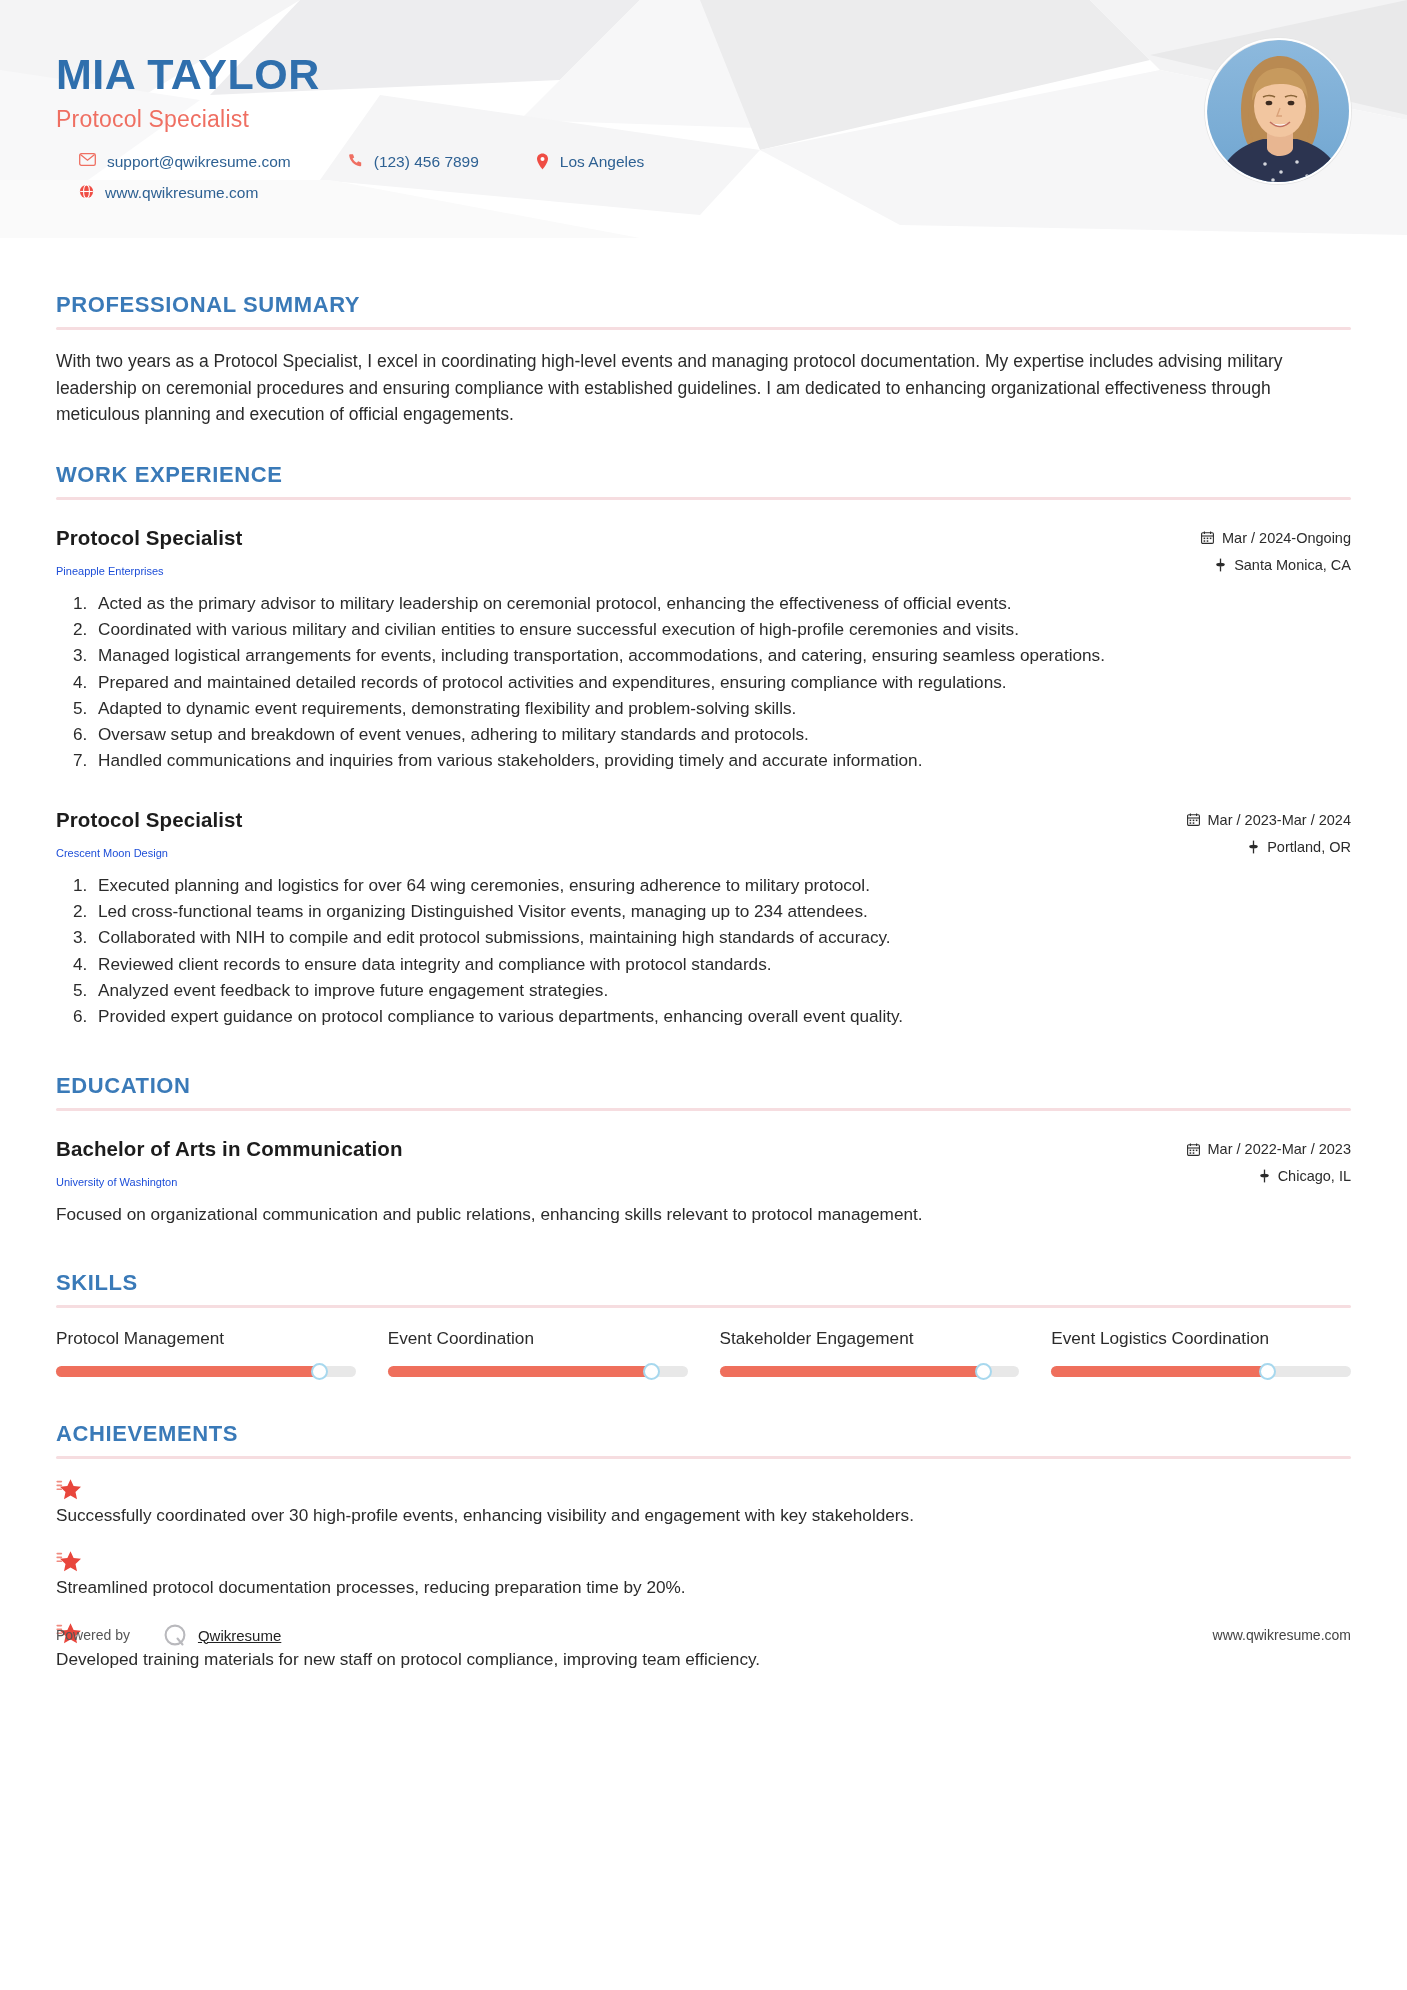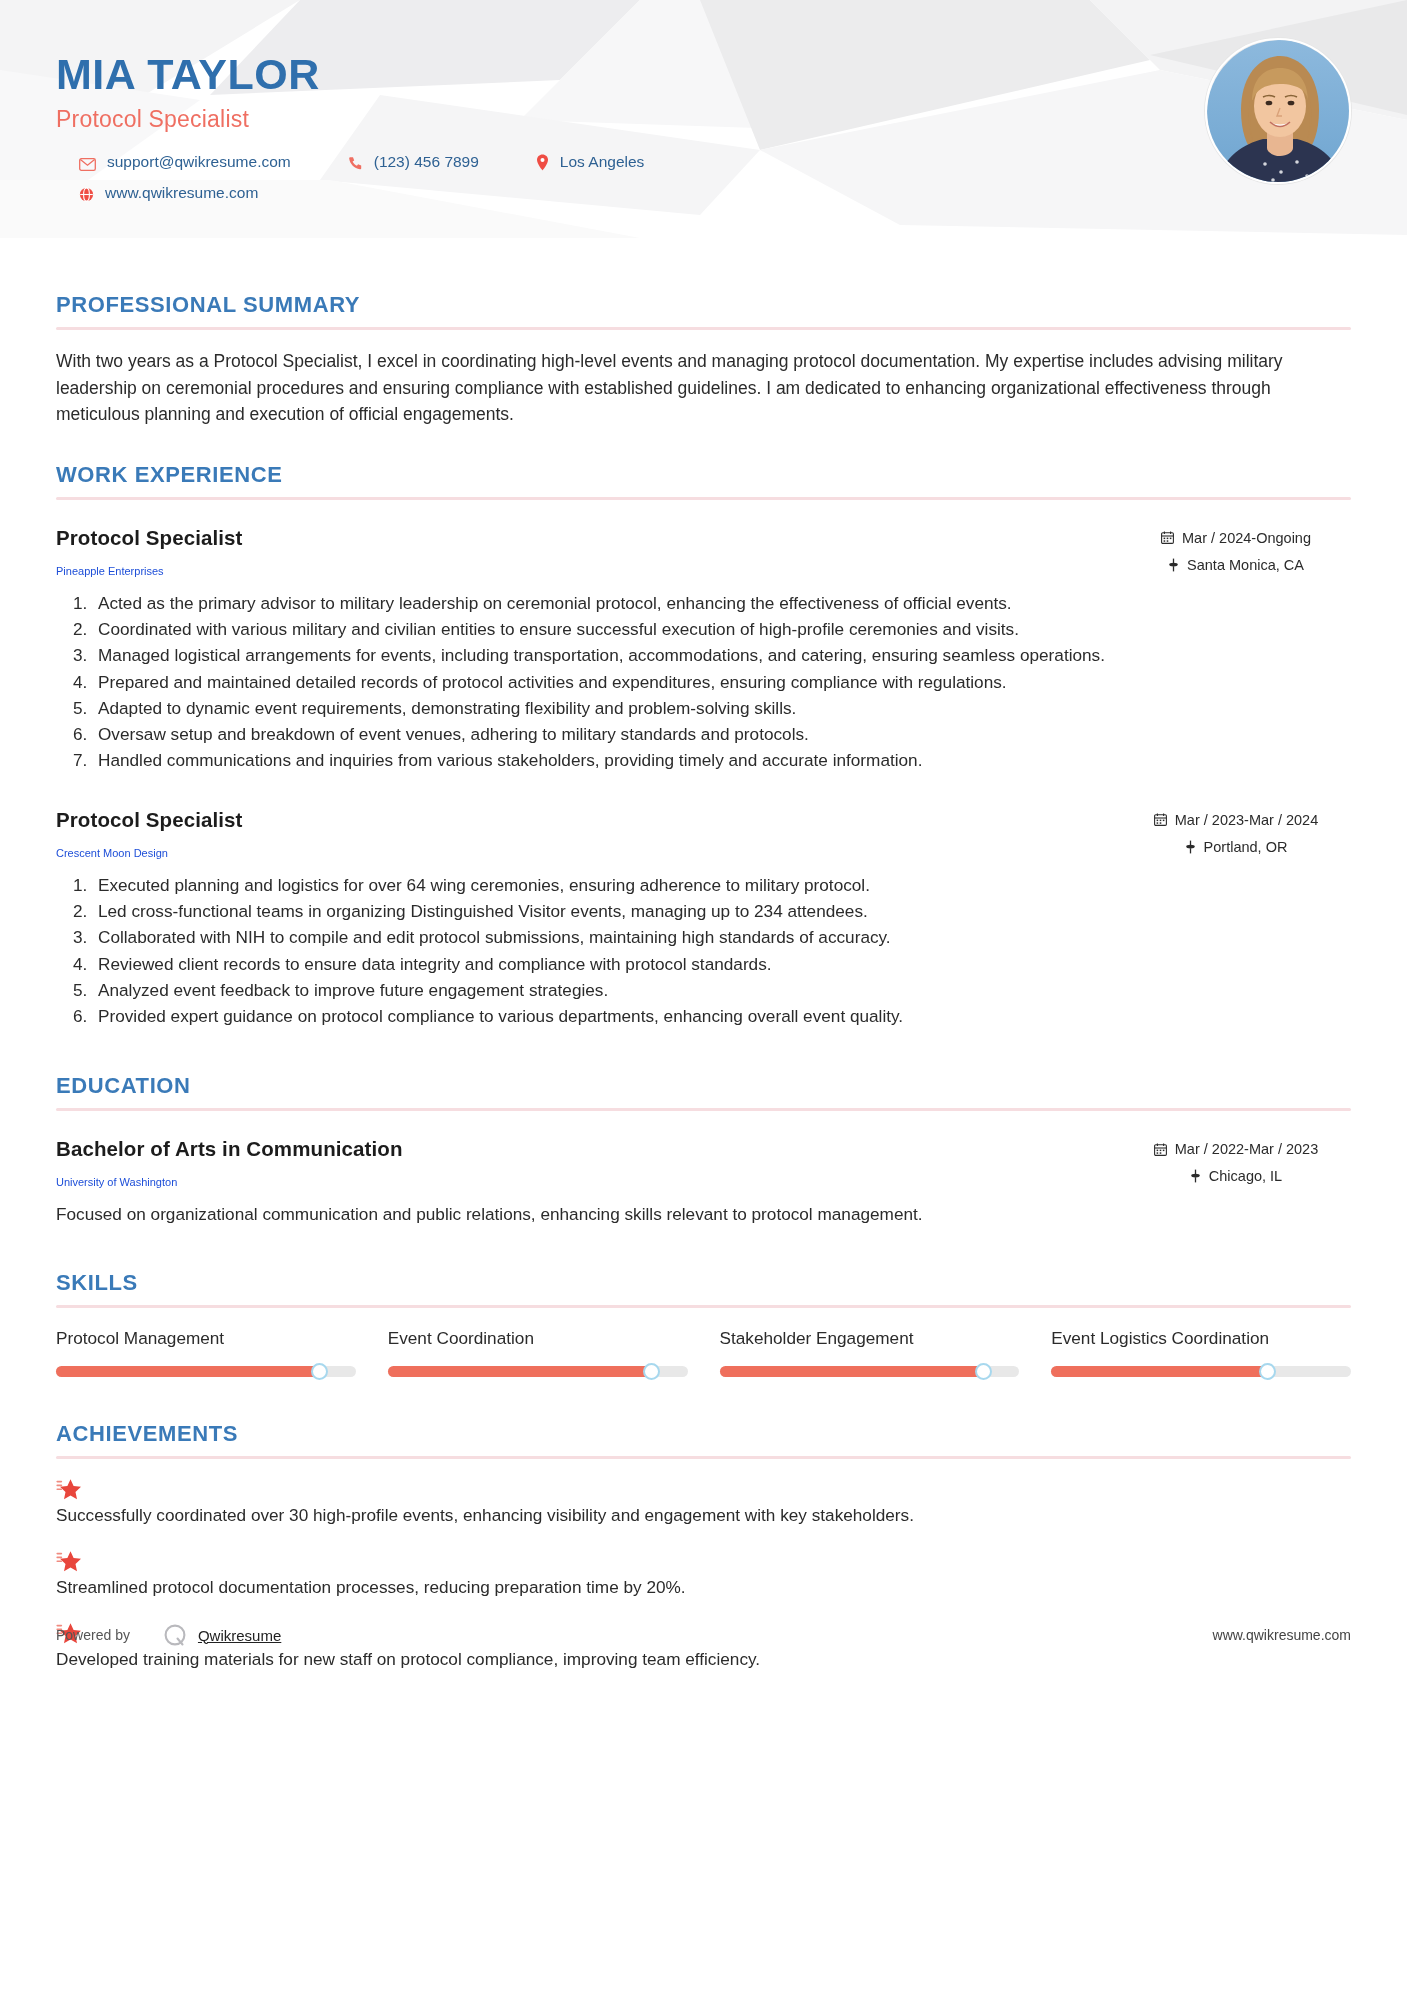--- a/index.html
+++ b/index.html
@@ -51,21 +51,21 @@
   .contact-line {
     display: flex;
     align-items: center;
     font-size: 15.5px;
     color: #2e6193;
     margin-bottom: 13px;
     flex-wrap: nowrap;
   }
   .contact-item {
     display: flex;
-    align-items: flex-end;
+    align-items: flex-start;
     margin-right: 34px;
     white-space: nowrap;
     padding-left: 23px;
   }
   .contact-item .ci { margin-right: 11px; display:flex; align-items:center; }
   .contact-item .ctext { color: #2e6193; }
 
   
   .photo {
     position: absolute;
@@ -128,21 +128,21 @@
     flex: 0 0 auto;
     text-align: right;
     padding-top: 4px;
     min-width: 230px;
   }
   .meta-line {
     font-size: 14.5px;
     color: #2b2b2b;
     display: flex;
     align-items: center;
-    justify-content: center;
+    justify-content: flex-end;
     white-space: nowrap;
   }
   .meta-line + .meta-line { margin-top: 11px; }
   .meta-line .mi { margin-right: 8px; display: inline-flex; align-items: center; }
 
   .bullets {
     margin-top: 14px;
     padding-left: 36px;
     list-style-position: outside;
   }

